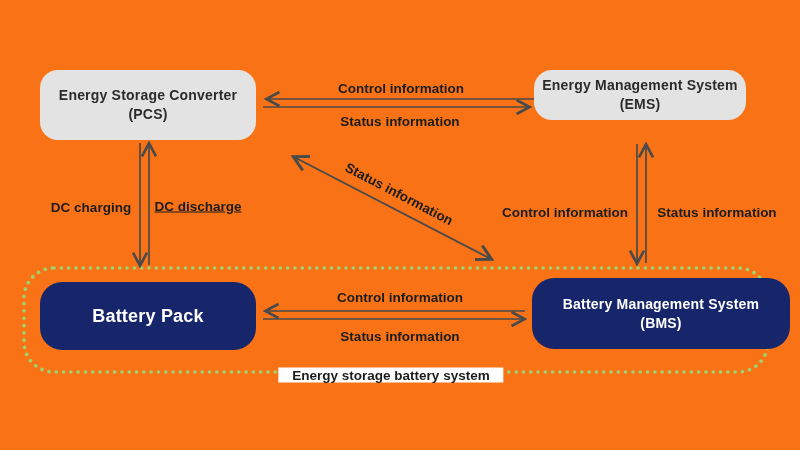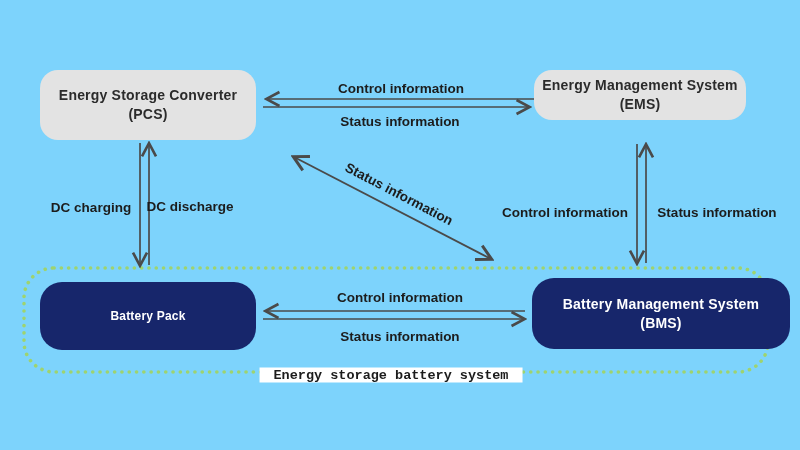--- a/index.html
+++ b/index.html
@@ -1,30 +1,30 @@
 <!DOCTYPE html>
 <html><head>
 <meta charset="utf-8">
 <style>
   html,body{margin:0;padding:0;background:#fff;}
   .canvas{
-    position:relative;width:800px;height:450px;background:#7dd3fc;
+    position:relative;width:800px;height:450px;background:#f97316;
     font-family:"Liberation Sans","DejaVu Sans",sans-serif;overflow:hidden;
   }
   .arrow-layer{position:absolute;left:0;top:0;width:800px;height:450px;}
   .node{
     position:absolute;display:flex;flex-direction:column;justify-content:center;
     align-items:center;text-align:center;border-radius:18px;
     font-weight:bold;font-size:14px;line-height:1.35;letter-spacing:.2px;
   }
   .node-gray{background:#e3e3e3;color:#2b2b2b;}
   .node-navy{background:#17266b;color:#ffffff;border-radius:22px;}
   .pcs{left:40px;top:70px;width:216px;height:70px;}
   .ems{left:534px;top:70px;width:212px;height:50px;}
-  .pack{left:40px;top:282px;width:216px;height:68px;font-size:12px;}
+  .pack{left:40px;top:282px;width:216px;height:68px;font-size:18px;}
   .bms{left:532px;top:278px;width:258px;height:71px;}
   .lbl{
     position:absolute;white-space:nowrap;font-weight:bold;font-size:13.5px;
     color:#1c1c1c;transform:translate(-50%,-50%);
   }
   .lbl-diag{
     transform:translate(-50%,-50%) rotate(27.5deg);
   }
   .group-label{
     background:#ffffff;padding:0 14px;z-index:3;
@@ -75,25 +75,25 @@
 
   <div class="node node-navy bms">
     <span>Battery Management System</span>
     <span>(BMS)</span>
   </div>
 
   <div class="lbl" style="left:401px;top:88px;">Control information</div>
   <div class="lbl" style="left:400px;top:121px;">Status information</div>
 
   <div class="lbl" style="left:91px;top:207px;text-align:center;">DC charging</div>
-  <div class="lbl" style="left:190px;top:206px;">DC discharge</div>
+  <div class="lbl" style="left:198px;top:206px;text-decoration:underline;">DC discharge</div>
 
   <div class="lbl" style="left:565px;top:212px;">Control information</div>
   <div class="lbl" style="left:717px;top:212px;">Status information</div>
 
   <div class="lbl lbl-diag" style="left:399px;top:194px;">Status information</div>
 
   <div class="lbl" style="left:400px;top:297px;">Control information</div>
   <div class="lbl" style="left:400px;top:336px;">Status information</div>
 
-  <div class="lbl group-label" style="left:391px;top:375px;font-family:Liberation Mono, monospace;">Energy storage battery system</div>
+  <div class="lbl group-label" style="left:391px;top:375px;">Energy storage battery system</div>
 
 </div>
 
 </body></html>

